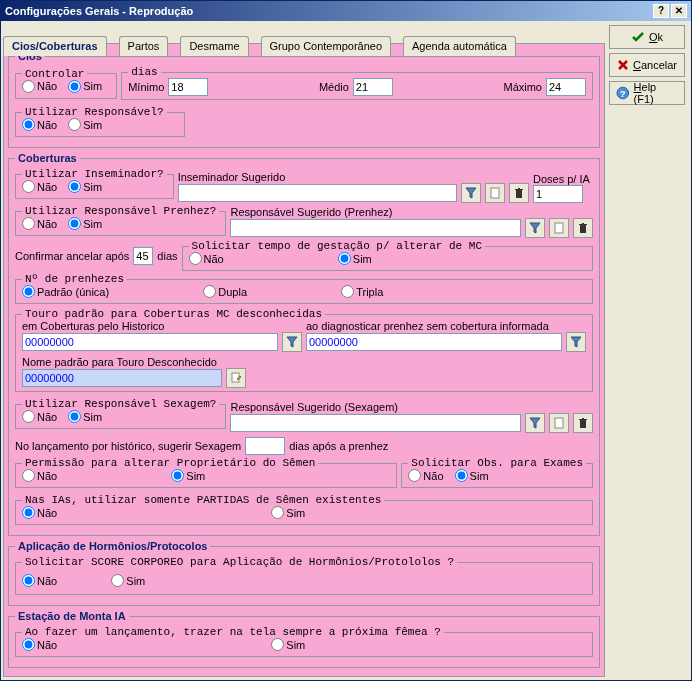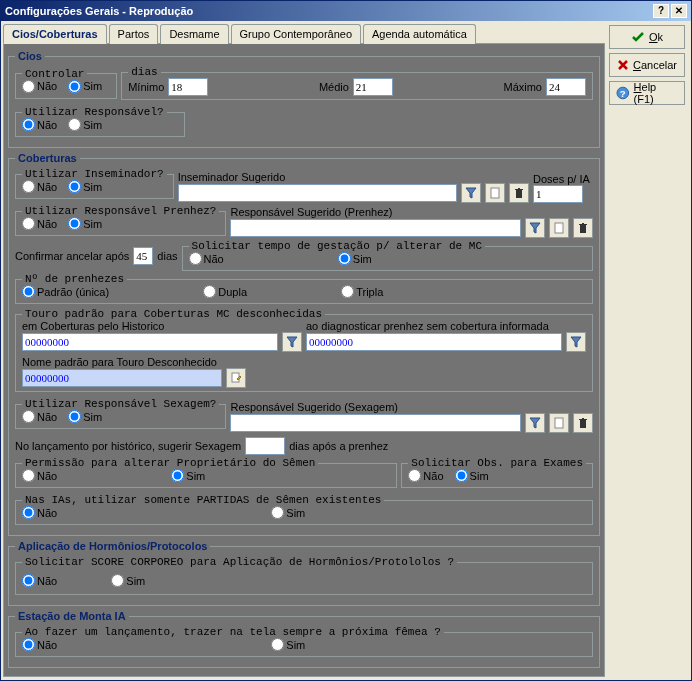--- a/index.html
+++ b/index.html
@@ -5,29 +5,29 @@
 * { box-sizing: border-box; }
 body { margin: 0; font-family: Tahoma, Arial, sans-serif; font-size: 11px; background: #ece9d8; color: #000; }
 .window { width: 692px; height: 681px; background: #ece9d8; border: 1px solid #0a246a; display: flex; flex-direction: column; }
 .titlebar { background: linear-gradient(to right, #0a246a, #a6caf0); color: #fff; padding: 3px 4px; display: flex; align-items: center; font-weight: bold; }
 .titlebar .title { flex: 1; }
 .titlebar .tb-btn { width: 16px; height: 14px; background: #ece9d8; border: 1px solid #fff; margin-left: 2px; text-align: center; line-height: 12px; color: #000; font-weight: bold; font-size: 10px; cursor: pointer; }
 .content { flex: 1; display: flex; padding: 2px; gap: 4px; }
 .left { flex: 1; }
 .right { width: 80px; padding: 2px 0 0 0; }
 .tabs { border-bottom: 1px solid #919b9c; display: flex; margin-bottom: 0; }
-.tab { padding: 3px 8px; border: 1px solid #919b9c; border-bottom: none; background: #ece9d8; margin-right: 2px; cursor: pointer; border-radius: 3px 3px 0 0; position: relative; top: 1px; }
+.tab { padding: 3px 8px; border: 1px solid #919b9c; border-bottom: none; background: #ece9d8; margin-right: 12px; cursor: pointer; border-radius: 3px 3px 0 0; position: relative; top: 13px; }
 .tab.active { background: #ece9d8; border-bottom: 1px solid #ece9d8; font-weight: bold; color: #0a246a; }
-.panel { border: 1px solid #919b9c; border-top: none; padding: 4px; background: #737373; }
+.panel { border: 1px solid #919b9c; border-top: none; padding: 4px; background: #f9a8d4; }
 fieldset { border: 1px solid #919b9c; margin: 2px 0 4px 0; padding: 2px 6px 6px 6px; }
 fieldset.tight { padding: 0 6px 3px 6px; }
 legend { padding: 0 3px; color: #0a246a; font-weight: bold; }
 legend.plain { font-weight: normal; color: #000; font-family: Liberation Mono, monospace; }
 .row { display: flex; align-items: center; gap: 4px; flex-wrap: wrap; }
-input[type=text] { border: 1px solid #7f9db9; padding: 1px 2px; font-size: 11px; height: 18px; background: #fff; font-family: Liberation Serif, serif; }
+input[type=text] { border: 1px solid #7f9db9; padding: 1px 2px; font-size: 11px; height: 18px; background: #fff; }
 input.blue { color: #0000ff; }
 .radio { display: inline-flex; align-items: center; gap: 2px; margin-right: 8px; }
 .radio input { margin: 0; }
 .btn { display: flex; align-items: center; justify-content: center; gap: 4px; padding: 3px 6px; border: 1px solid #919b9c; background: #ece9d8; cursor: pointer; margin-bottom: 4px; width: 76px; height: 24px; }
 .btn u { text-decoration: underline; }
 .icon-btn { width: 20px; height: 20px; border: 1px solid #919b9c; background: #ece9d8; display: inline-flex; align-items: center; justify-content: center; cursor: pointer; padding: 0; }
 svg { display: block; }
 .spacer { flex: 1; }
 .lbl { white-space: nowrap; }
 </style>

